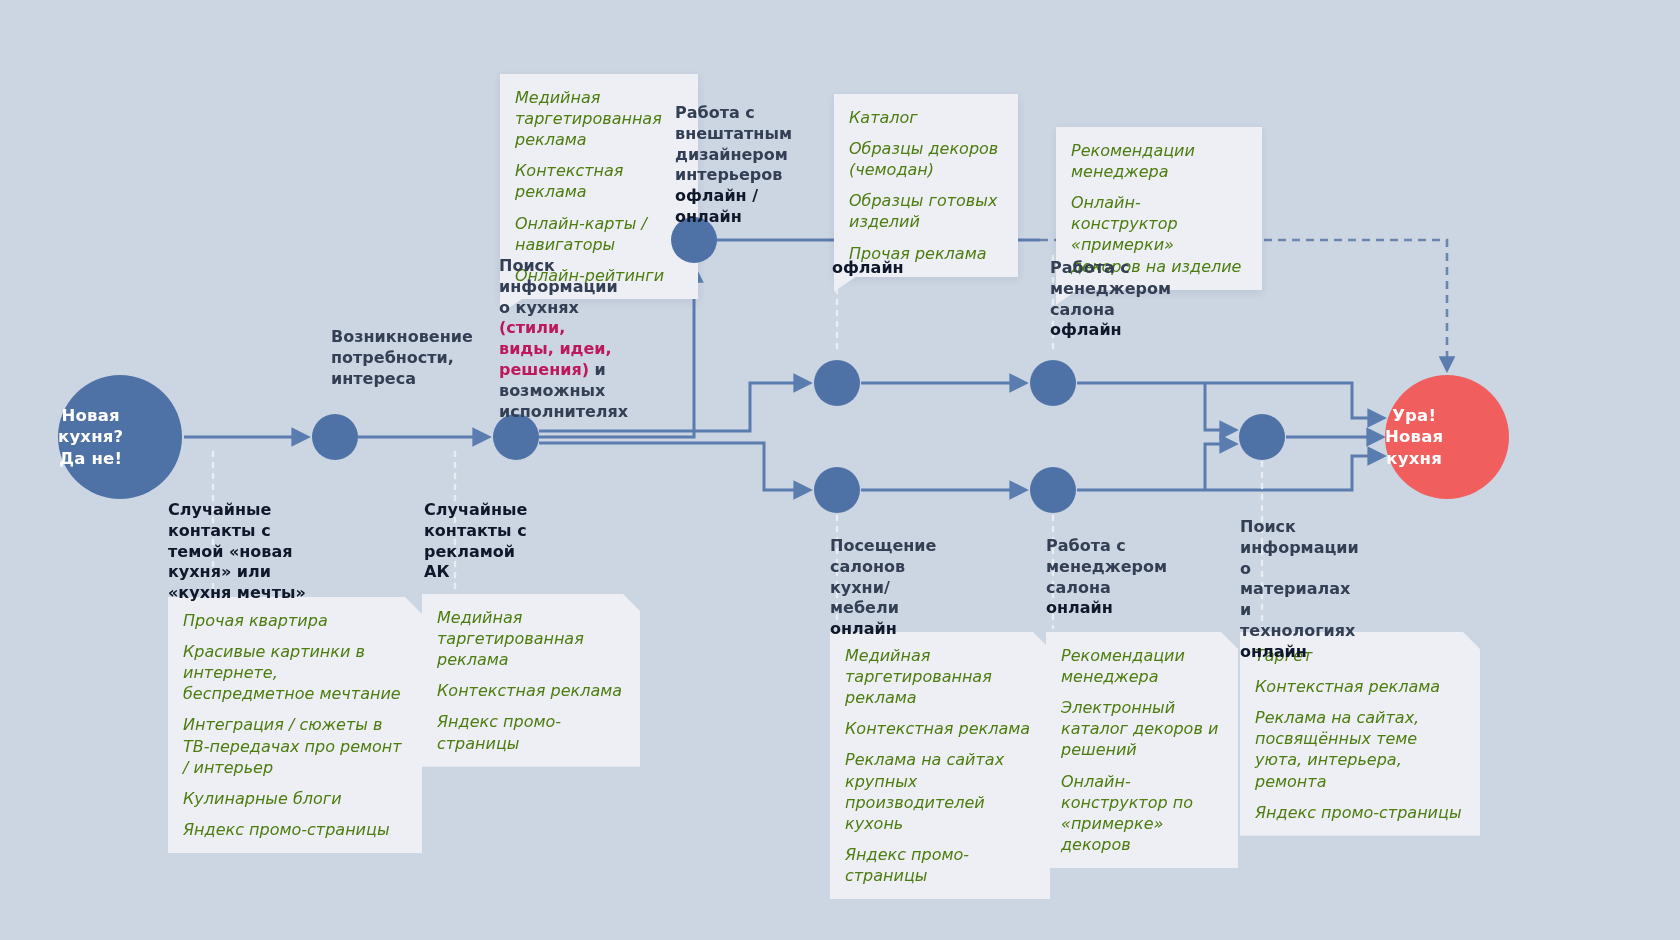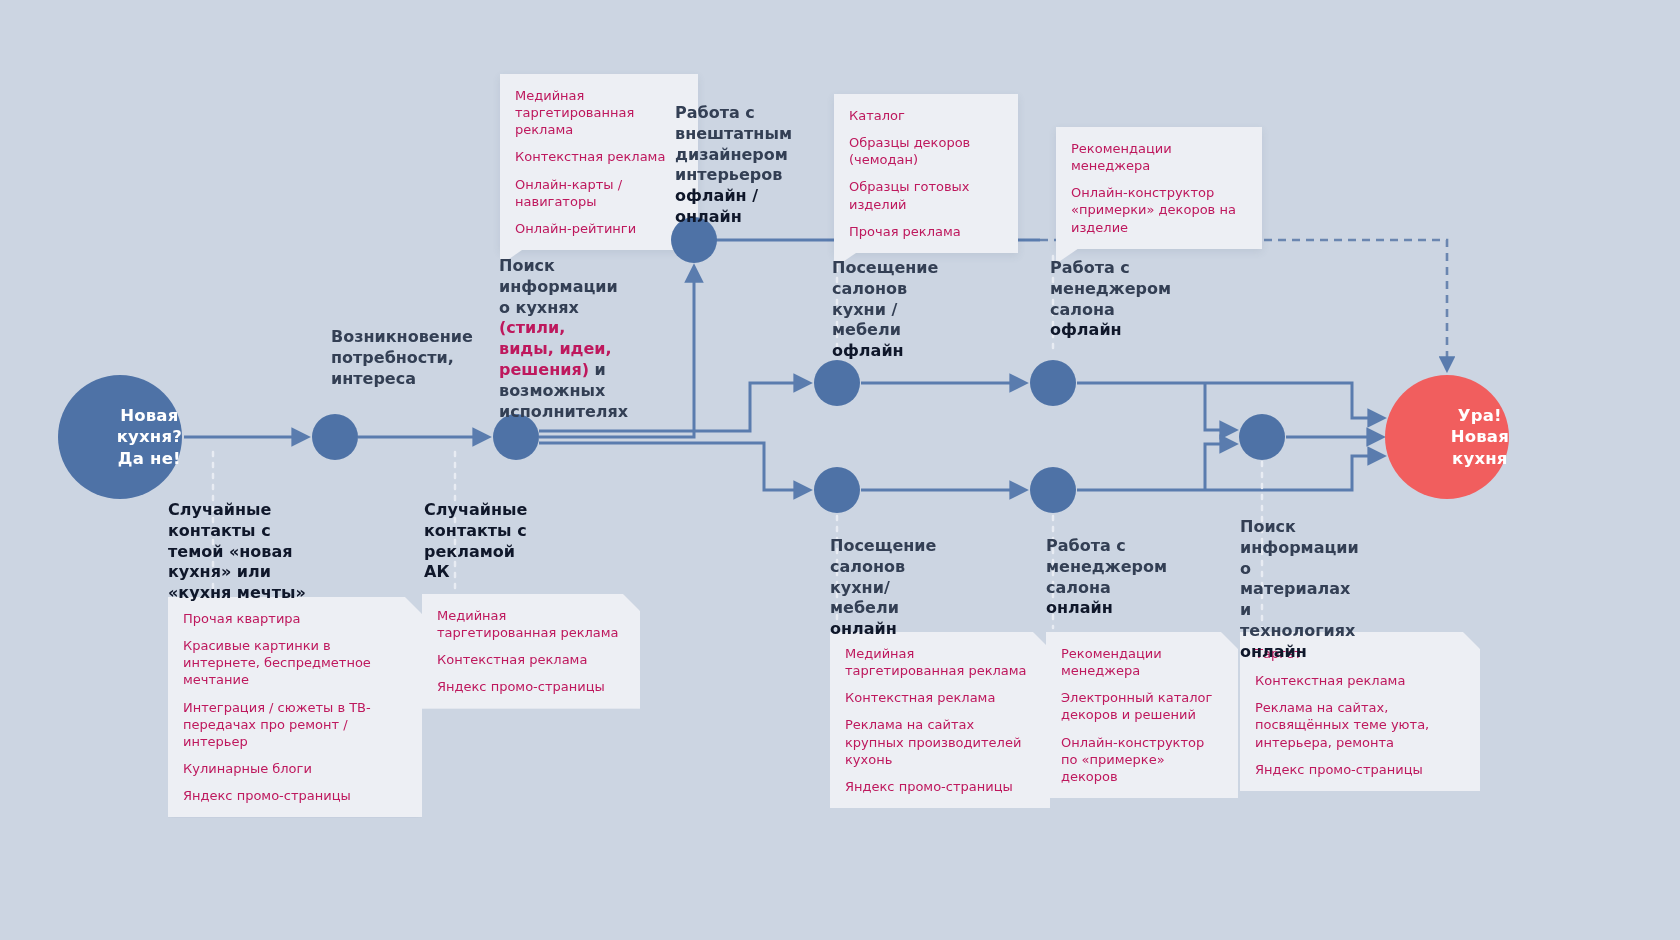--- a/index.html
+++ b/index.html
@@ -2,34 +2,34 @@
 <html><head>
 <meta charset="utf-8">
 <style>
   html,body { margin:0; padding:0; background:#ccd5e2; }
   .stage {
     position:relative; width:1680px; height:940px; background:#ccd5e2;
     font-family:"DejaVu Sans","Liberation Sans",sans-serif; overflow:hidden;
   }
   svg.lines { position:absolute; left:0; top:0; }
   .node { position:absolute; border-radius:50%; background:#4e72a6;
-          display:flex; align-items:center; justify-content:flex-end; }
+          display:flex; align-items:center; justify-content:flex-start; }
   .node.big { width:124px; height:124px; }
   .node.small { width:46px; height:46px; }
   .node.red { background:#f15e5e; }
   .node-text { color:#fff; font-weight:700; font-size:16.5px; text-align:center;
                white-space:pre-line; line-height:1.3; letter-spacing:.2px; }
   .label { position:absolute; color:#333f54; font-size:16px; font-weight:600; line-height:1.3; }
   .label .muted { color:#be185d; }
   .label .mode { display:block; color:#0f172a; }
   .label.white { color:#0f172a; }
   .card { position:absolute; background:#edeff4; padding:13px 15px;
           box-shadow:0 3px 8px rgba(60,80,110,.10); }
-  .card .card-item { color:#be185d; font-size:13px; font-weight:500;
-                     line-height:1.32; margin-bottom:10px; }
+  .card .card-item { color:#4d7c0f; font-size:16px; font-weight:500;
+                     line-height:1.32; margin-bottom:10px;font-style:italic; }
   .card .card-item:last-child { margin-bottom:0; }
   .card.tail-bl::after { content:""; position:absolute; left:0; bottom:-15px;
           width:22px; height:15px; background:#edeff4;
           clip-path:polygon(0 0,100% 0,0 100%); }
   .card.cut-tr { clip-path:polygon(0 0, calc(100% - 17px) 0, 100% 17px, 100% 100%, 0 100%); }
 </style>
 </head>
 <body>
 
 <div class="stage">
@@ -148,21 +148,20 @@
     <span class="muted">(стили, виды, идеи, решения)</span>
     <span>и возможных исполнителях</span>
   </div>
 
   <div class="label" style="left:675px;top:103px;width:132px">
     <span>Работа с внештатным дизайнером интерьеров</span>
     <span class="mode">офлайн / онлайн</span>
   </div>
 
   <div class="label" style="left:832px;top:258px;width:118px">
-    <span>Посещение салонов кухни /мебели</span>
     <span class="mode">офлайн</span>
   </div>
 
   <div class="label" style="left:1050px;top:258px;width:108px">
     <span>Работа с менеджером салона</span>
     <span class="mode">офлайн</span>
   </div>
 
   <div class="label" style="left:830px;top:536px;width:118px">
     <span>Посещение салонов кухни/мебели</span>

